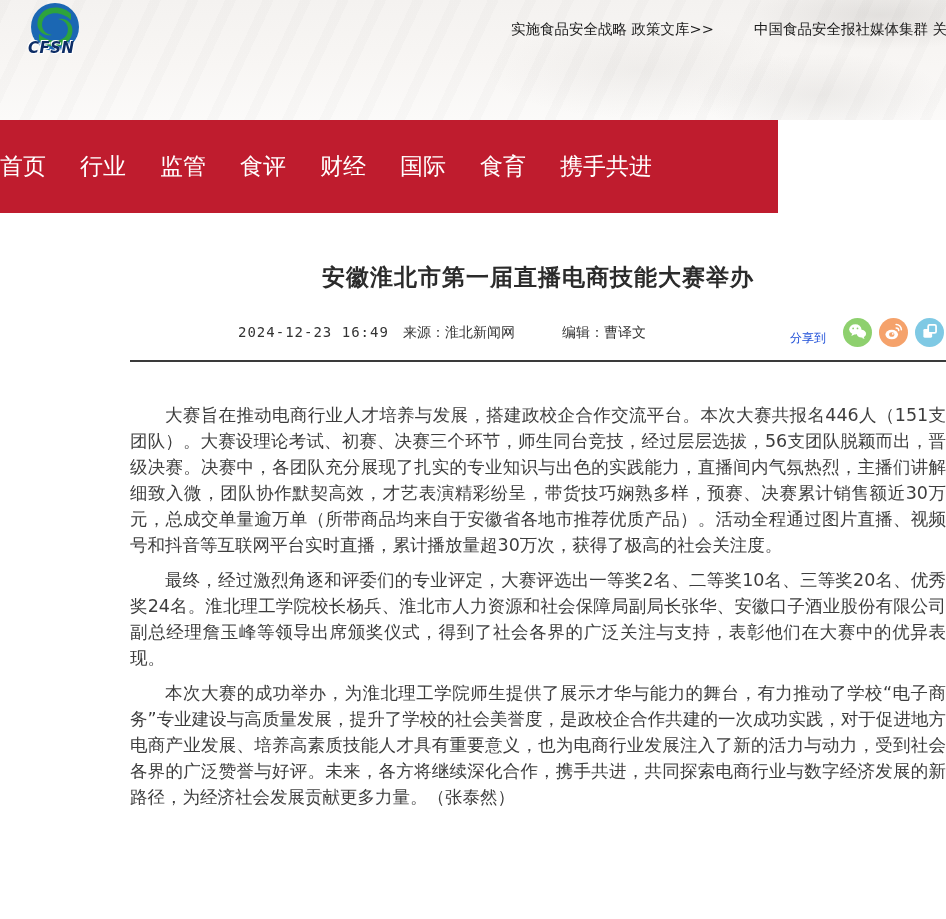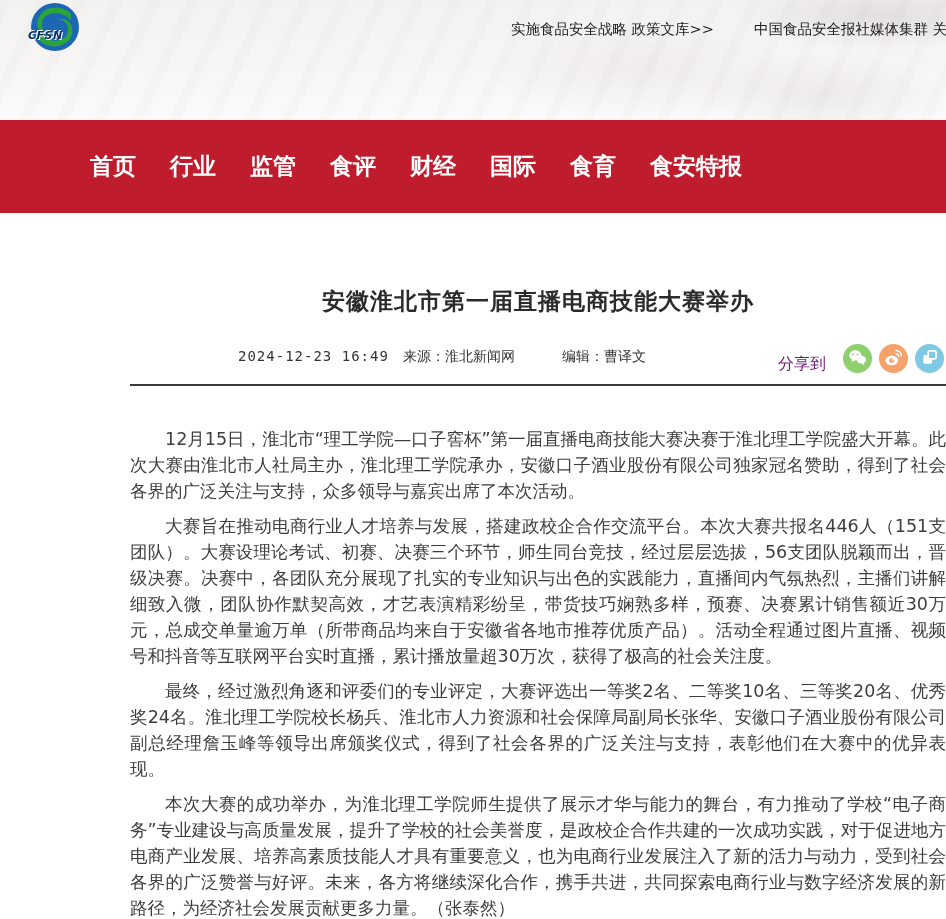--- a/index.html
+++ b/index.html
@@ -11,47 +11,47 @@
   .site-header { position:relative; width:946px; height:120px;
     background:linear-gradient(180deg,#f4f2f0 0%,#f8f6f4 55%,#fbfaf9 100%); overflow:hidden; }
   .site-header::before { content:""; position:absolute; inset:0;
     background:
       radial-gradient(ellipse 180px 60px at 820px 95px, rgba(120,115,110,.10), transparent 70%),
       radial-gradient(ellipse 220px 70px at 640px 70px, rgba(120,115,110,.07), transparent 70%),
       radial-gradient(ellipse 200px 50px at 880px 15px, rgba(90,85,80,.12), transparent 70%),
       repeating-linear-gradient(115deg, rgba(0,0,0,.015) 0 10px, transparent 10px 34px); }
   .logo { position:absolute; left:30px; top:2px; display:flex; align-items:flex-start; cursor:pointer; }
   .logo-icon-wrap { position:relative; width:52px; height:58px; }
-  .cfsn-badge { position:absolute; left:-2px; bottom:18px; font-size:11px; font-weight:bold;
+  .cfsn-badge { position:absolute; left:-2px; bottom:3px; font-size:15px; font-weight:bold;
     font-style:italic; color:#0d2d66; text-shadow:1px 1px 0 #fff,-1px -1px 0 #fff; letter-spacing:.5px; }
   .logo-text { margin-left:8px; }
   .site-name { font-family:"DejaVu Serif","Liberation Serif",serif; font-weight:bold;
     font-size:31px; color:#c8141e; letter-spacing:1px; line-height:38px; }
   .site-domain { text-align:center; font-weight:bold; font-size:16px; color:#c8141e; letter-spacing:2px; }
   .top-link { position:absolute; top:20px; font-size:14.5px; color:#1c1c1c;
     white-space:nowrap; text-decoration:none; cursor:pointer;margin-left:41px; }
   .top-link.one { left:470px; }
   .top-link.two { left:713px; }
 
   
-  .main-nav { width:946px; height:93px; background:#bf1c2e; display:flex; align-items:center;
-    padding-left:90px; overflow:hidden; white-space:nowrap;font-weight:bold; }
+  .main-nav { width:778px; height:93px; background:#bf1c2e; display:flex; align-items:center;
+    overflow:hidden; white-space:nowrap; }
   .nav-item { color:#fff; font-size:23px; margin-right:34px; flex:0 0 auto; cursor:pointer; }
 
   
   .article-wrap { position:relative; width:816px; margin-left:130px; }
-  .article-title { margin-top:73px; width:816px; text-align:center; font-size:23px;
+  .article-title { margin-top:49px; width:816px; text-align:center; font-size:23px;
     font-weight:bold; color:#2b2b2b; letter-spacing:1px; }
   .meta-row { position:relative; width:816px; height:32px; margin-top:25px; font-size:14px; color:#333; }
   .meta-date { position:absolute; left:108px; top:6px;
     font-family:"DejaVu Sans Mono","Liberation Mono",monospace; letter-spacing:1px; }
   .meta-source { position:absolute; left:273px; top:6px; }
   .meta-editor { position:absolute; left:432px; top:6px; }
   .share-group { position:absolute; right:2px; top:0; display:flex; align-items:center; }
-  .share-label { font-size:16px; color:#701a75; margin-right:10px;margin-top:12px; }
+  .share-label { font-size:12px; color:#1d4ed8; margin-right:10px;margin-top:12px; }
   .share-btn { width:29px; height:29px; border-radius:50%; margin-left:7px; cursor:pointer;
     display:flex; align-items:center; justify-content:center; flex:0 0 auto; }
   .share-wechat { background:#8ed06e; }
   .share-weibo  { background:#f5a26b; }
   .share-copy   { background:#7fc9e4; }
   .divider { width:816px; border-bottom:2px solid #3a3a3a; margin-top:10px; }
   .article-body { margin-top:40px; width:816px; font-size:17.5px; line-height:26px;
     color:#3d3d3d; text-align:justify; }
   .article-body p { text-indent:2em; margin-bottom:9px; }
 </style>
@@ -76,21 +76,21 @@
   </header>
 
   <nav class="main-nav">
     <span class="nav-item">首页</span>
     <span class="nav-item">行业</span>
     <span class="nav-item">监管</span>
     <span class="nav-item">食评</span>
     <span class="nav-item">财经</span>
     <span class="nav-item">国际</span>
     <span class="nav-item">食育</span>
-    <span class="nav-item">食安特报</span>
+    <span class="nav-item">携手共进</span>
 
   </nav>
 
   <main class="article-wrap">
     <h1 class="article-title">安徽淮北市第一届直播电商技能大赛举办</h1>
 
     <div class="meta-row">
       <span class="meta-date">2024-12-23 16:49</span>
       <span class="meta-source">来源：淮北新闻网</span>
       <span class="meta-editor">编辑：曹译文</span>
@@ -131,20 +131,19 @@
               <rect x="10.5" y="4.5" width="9" height="9" rx="1.5" fill="#7fc9e4" stroke="#fff" stroke-width="2"></rect>
             </svg>
           </span>
         </span>
       </div>
     </div>
 
     <div class="divider"></div>
 
     <article class="article-body">
-      <p>12月15日，淮北市“理工学院—口子窖杯”第一届直播电商技能大赛决赛于淮北理工学院盛大开幕。此次大赛由淮北市人社局主办，淮北理工学院承办，安徽口子酒业股份有限公司独家冠名赞助，得到了社会各界的广泛关注与支持，众多领导与嘉宾出席了本次活动。</p>
       <p>大赛旨在推动电商行业人才培养与发展，搭建政校企合作交流平台。本次大赛共报名446人（151支团队）。大赛设理论考试、初赛、决赛三个环节，师生同台竞技，经过层层选拔，56支团队脱颖而出，晋级决赛。决赛中，各团队充分展现了扎实的专业知识与出色的实践能力，直播间内气氛热烈，主播们讲解细致入微，团队协作默契高效，才艺表演精彩纷呈，带货技巧娴熟多样，预赛、决赛累计销售额近30万元，总成交单量逾万单（所带商品均来自于安徽省各地市推荐优质产品）。活动全程通过图片直播、视频号和抖音等互联网平台实时直播，累计播放量超30万次，获得了极高的社会关注度。</p>
       <p>最终，经过激烈角逐和评委们的专业评定，大赛评选出一等奖2名、二等奖10名、三等奖20名、优秀奖24名。淮北理工学院校长杨兵、淮北市人力资源和社会保障局副局长张华、安徽口子酒业股份有限公司副总经理詹玉峰等领导出席颁奖仪式，得到了社会各界的广泛关注与支持，表彰他们在大赛中的优异表现。</p>
       <p>本次大赛的成功举办，为淮北理工学院师生提供了展示才华与能力的舞台，有力推动了学校“电子商务”专业建设与高质量发展，提升了学校的社会美誉度，是政校企合作共建的一次成功实践，对于促进地方电商产业发展、培养高素质技能人才具有重要意义，也为电商行业发展注入了新的活力与动力，受到社会各界的广泛赞誉与好评。未来，各方将继续深化合作，携手共进，共同探索电商行业与数字经济发展的新路径，为经济社会发展贡献更多力量。（张泰然）</p>
     </article>
   </main>
 
 </div>
 
 </body></html>

